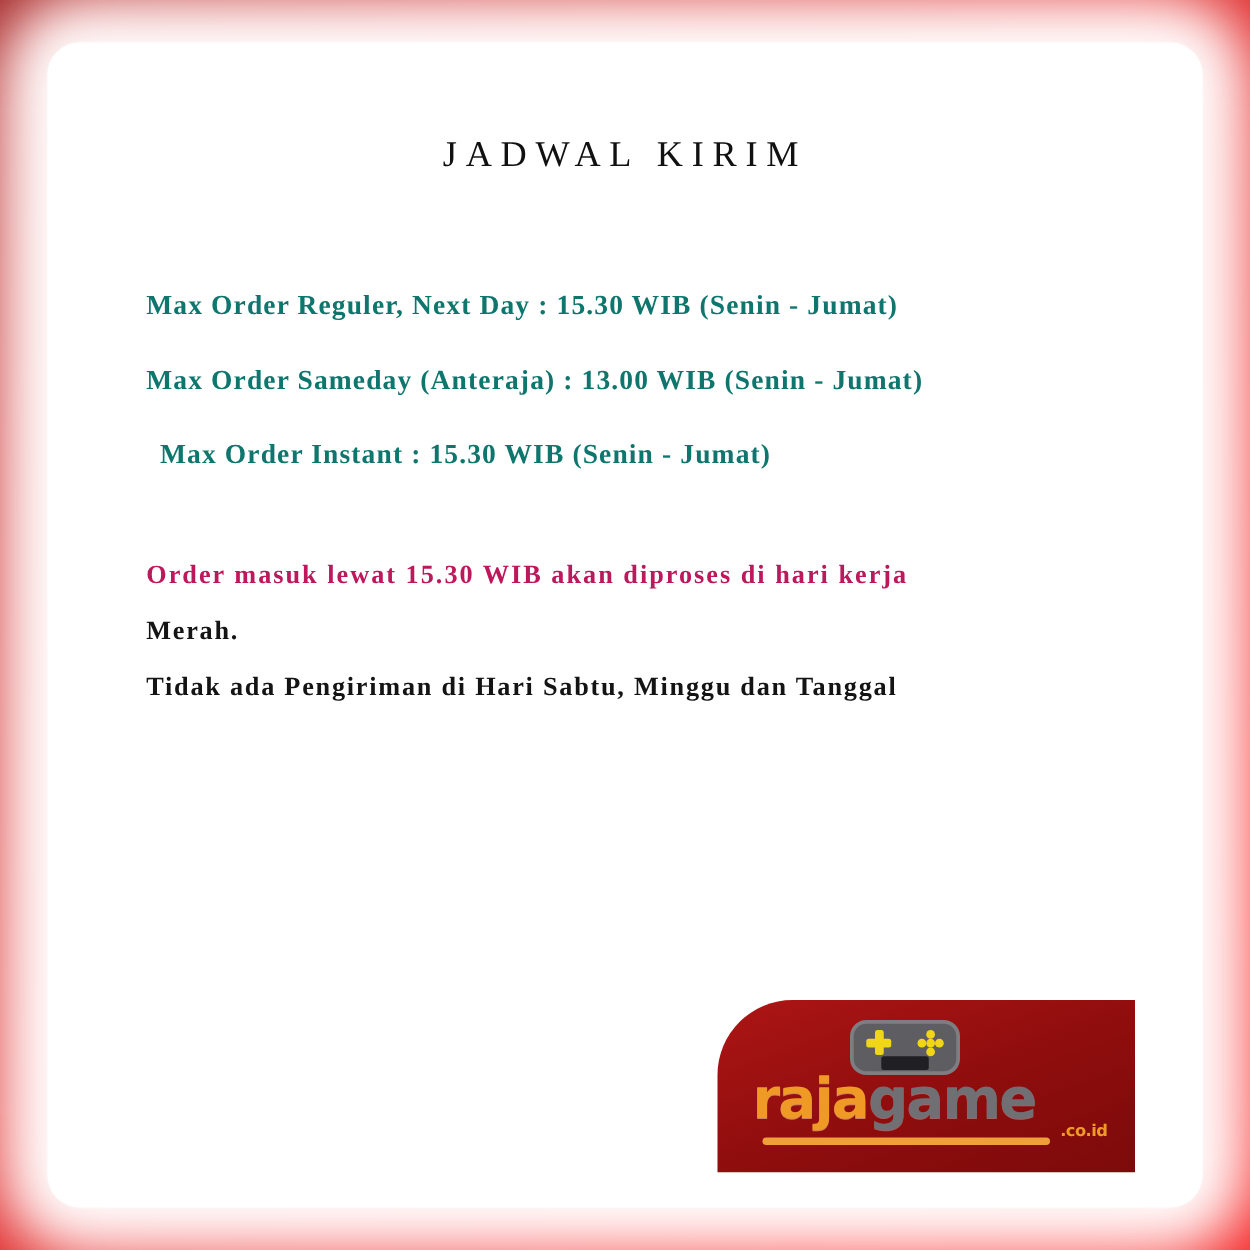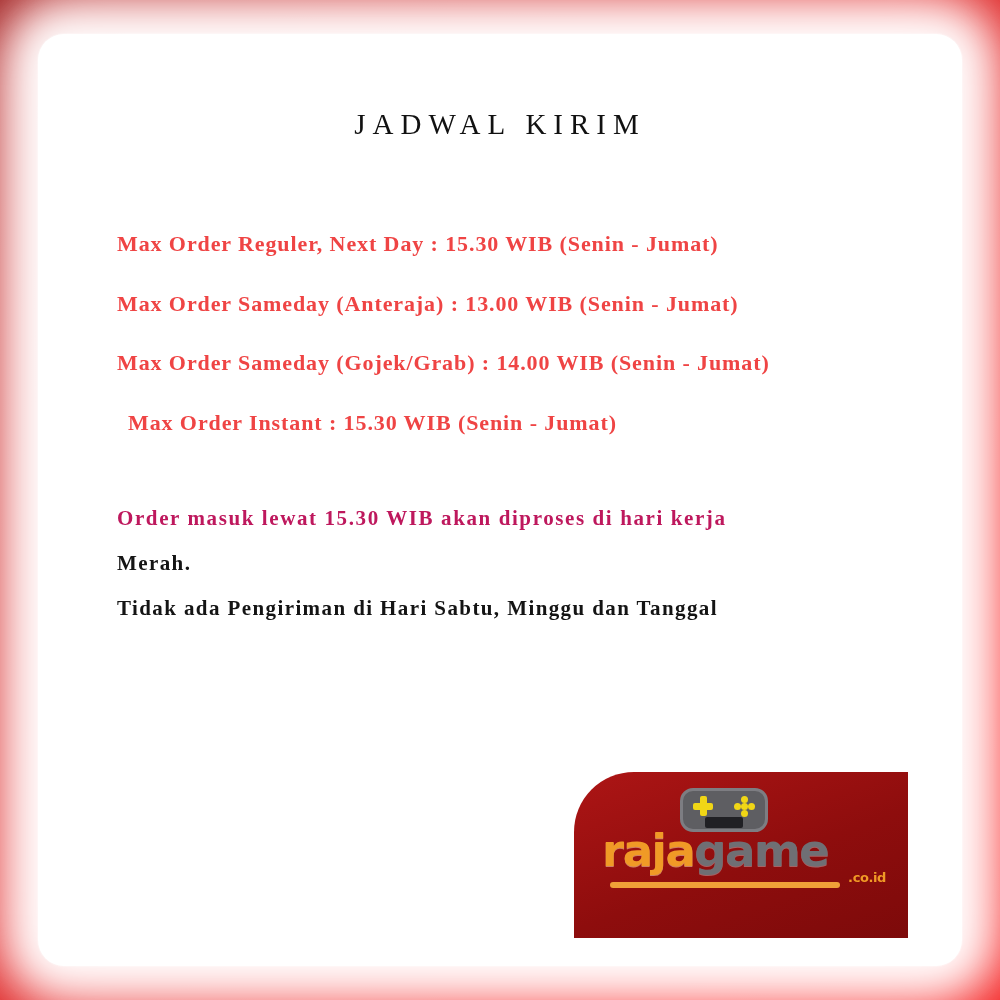--- a/index.html
+++ b/index.html
@@ -76,21 +76,21 @@
   #body-copy {
     position: absolute;
     left: 25px;
     top: 168px;
     width: 790px;
   }
   .line {
     font-size: 22px;
     font-weight: bold;
     letter-spacing: 0.9px;
-    color: #ef4444;
+    color: #0f766e;
     white-space: nowrap;
     margin: 0 0 32px 0;
     line-height: 1.25;
   }
   .line.compact { margin-bottom: 30px; margin-left: 11px; }
 
   #notice-block { margin-top: 60px; }
   .notice {
     font-size: 21px;
     font-weight: bold;
@@ -107,21 +107,21 @@
     margin: 0;
     line-height: 2.15;
   }
 
   
   #brand-panel {
     position: absolute;
     right: 0;
     bottom: 0;
     width: 334px;
-    height: 166px;
+    height: 138px;
     background: linear-gradient(160deg, #ad1515 0%, #8e0d0d 55%, #7d0a0a 100%);
     border-top-left-radius: 60px;
     overflow: hidden;
   }
 
   
   #gamepad {
     position: absolute;
     left: 106px;
     top: 16px;
@@ -232,21 +232,20 @@
   <div id="page"></div>
 
   <div id="plate">
 
     <div id="title">JADWAL KIRIM</div>
 
     <div id="body-copy">
 
       <p class="line">Max Order Reguler, Next Day : 15.30 WIB (Senin - Jumat)</p>
       <p class="line">Max Order Sameday (Anteraja) : 13.00 WIB (Senin - Jumat)</p>
-      <p class="line">Max Order Sameday (Gojek/Grab) : 14.00 WIB (Senin - Jumat)</p>
       <p class="line compact">Max Order Instant : 15.30 WIB (Senin - Jumat)</p>
 
       <div id="notice-block">
         <p class="notice">Order masuk lewat 15.30 WIB akan diproses di hari kerja</p>
         <p class="closing">Merah.</p>
         <p class="closing">Tidak ada Pengiriman di Hari Sabtu, Minggu dan Tanggal</p>
       </div>
 
     </div>
 

